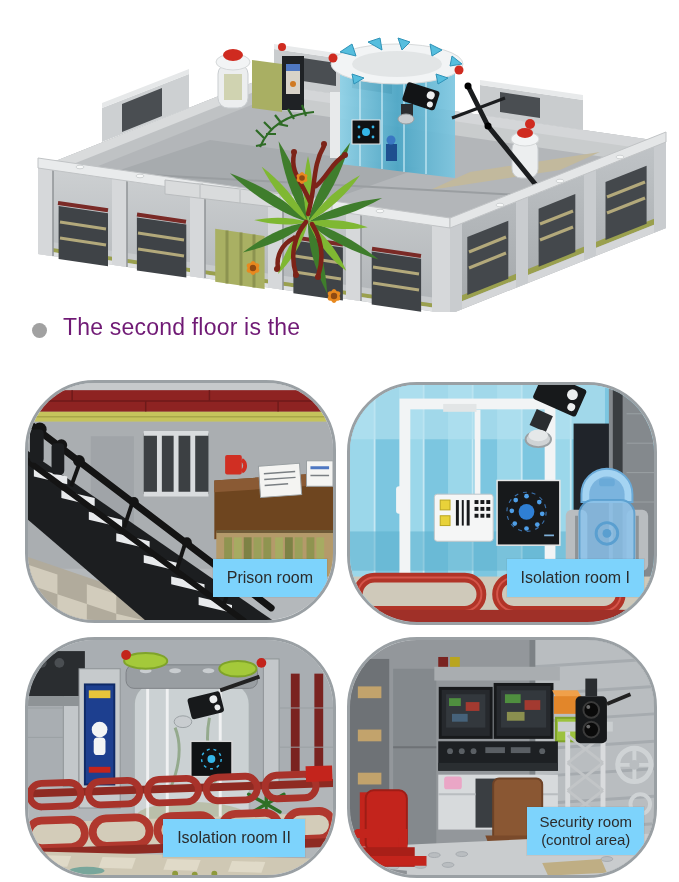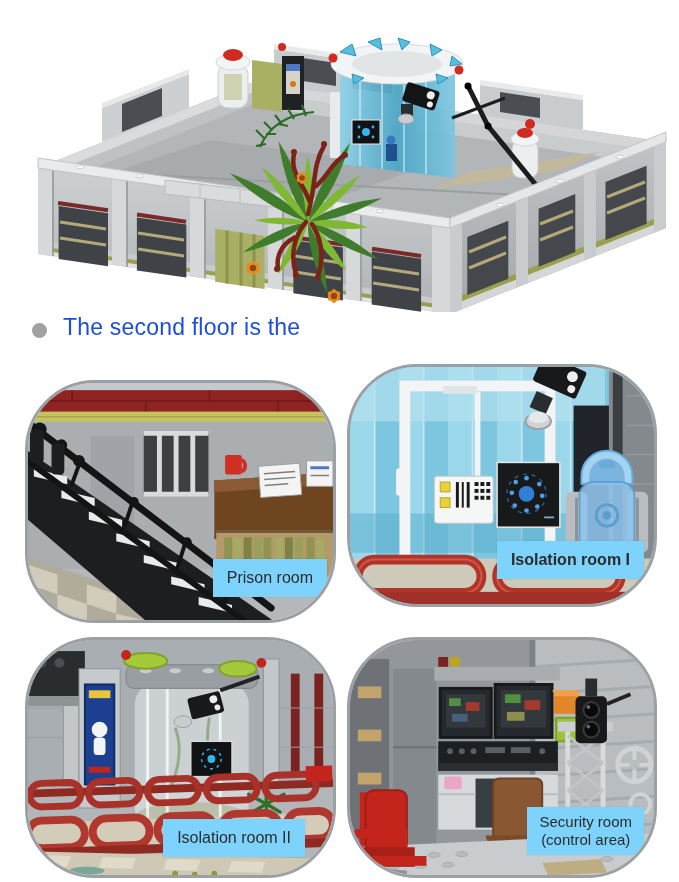--- a/index.html
+++ b/index.html
@@ -1,26 +1,26 @@
 <!DOCTYPE html>
 <html><head>
 <meta charset="utf-8">
 <style>
   html,body{margin:0;padding:0;background:#ffffff;}
   .stage{position:relative;width:679px;height:882px;background:#ffffff;overflow:hidden;
          font-family:"Liberation Sans", sans-serif;}
   .hero{position:absolute;left:0;top:0;width:679px;height:312px;}
   .headline{position:absolute;left:32px;top:314px;display:flex;align-items:flex-start;}
   .bullet{flex:0 0 auto;width:15px;height:15px;border-radius:50%;background:#a1a1a1;margin-top:9px;}
-  .headline-text{margin-left:16px;font-size:23px;line-height:26px;color:#1d4ed8;letter-spacing:.2px;}
+  .headline-text{margin-left:16px;font-size:23px;line-height:26px;color:#701a75;letter-spacing:.2px;}
   .panel{position:absolute;box-sizing:border-box;border:3px solid #9aa0a4;border-radius:70px;
          overflow:hidden;background:#e9ebec;}
   .panel svg{display:block;width:100%;height:100%;}
   #p1{left:25px;top:380px;width:311px;height:243px;}
-  #p2{left:347px;top:364px;width:310px;height:243px;font-weight:bold;}
+  #p2{left:347px;top:382px;width:310px;height:243px;}
   #p3{left:25px;top:637px;width:311px;height:241px;}
   #p4{left:347px;top:637px;width:310px;height:241px;}
   .plabel{position:absolute;background:#7dd3fc;color:#2b2b2b;font-size:16px;line-height:20px;
           padding:9px 14px;white-space:nowrap;box-shadow:0 0 0 1px rgba(0,0,0,0.04);}
   #p1 .plabel{right:6px;bottom:23px;}
   #p2 .plabel{right:10px;bottom:25px;}
   #p3 .plabel{right:28px;bottom:18px;}
   #p4 .plabel{right:10px;bottom:20px;font-size:15px;line-height:18px;text-align:center;padding:6px 12px;}
 </style>
 </head>

